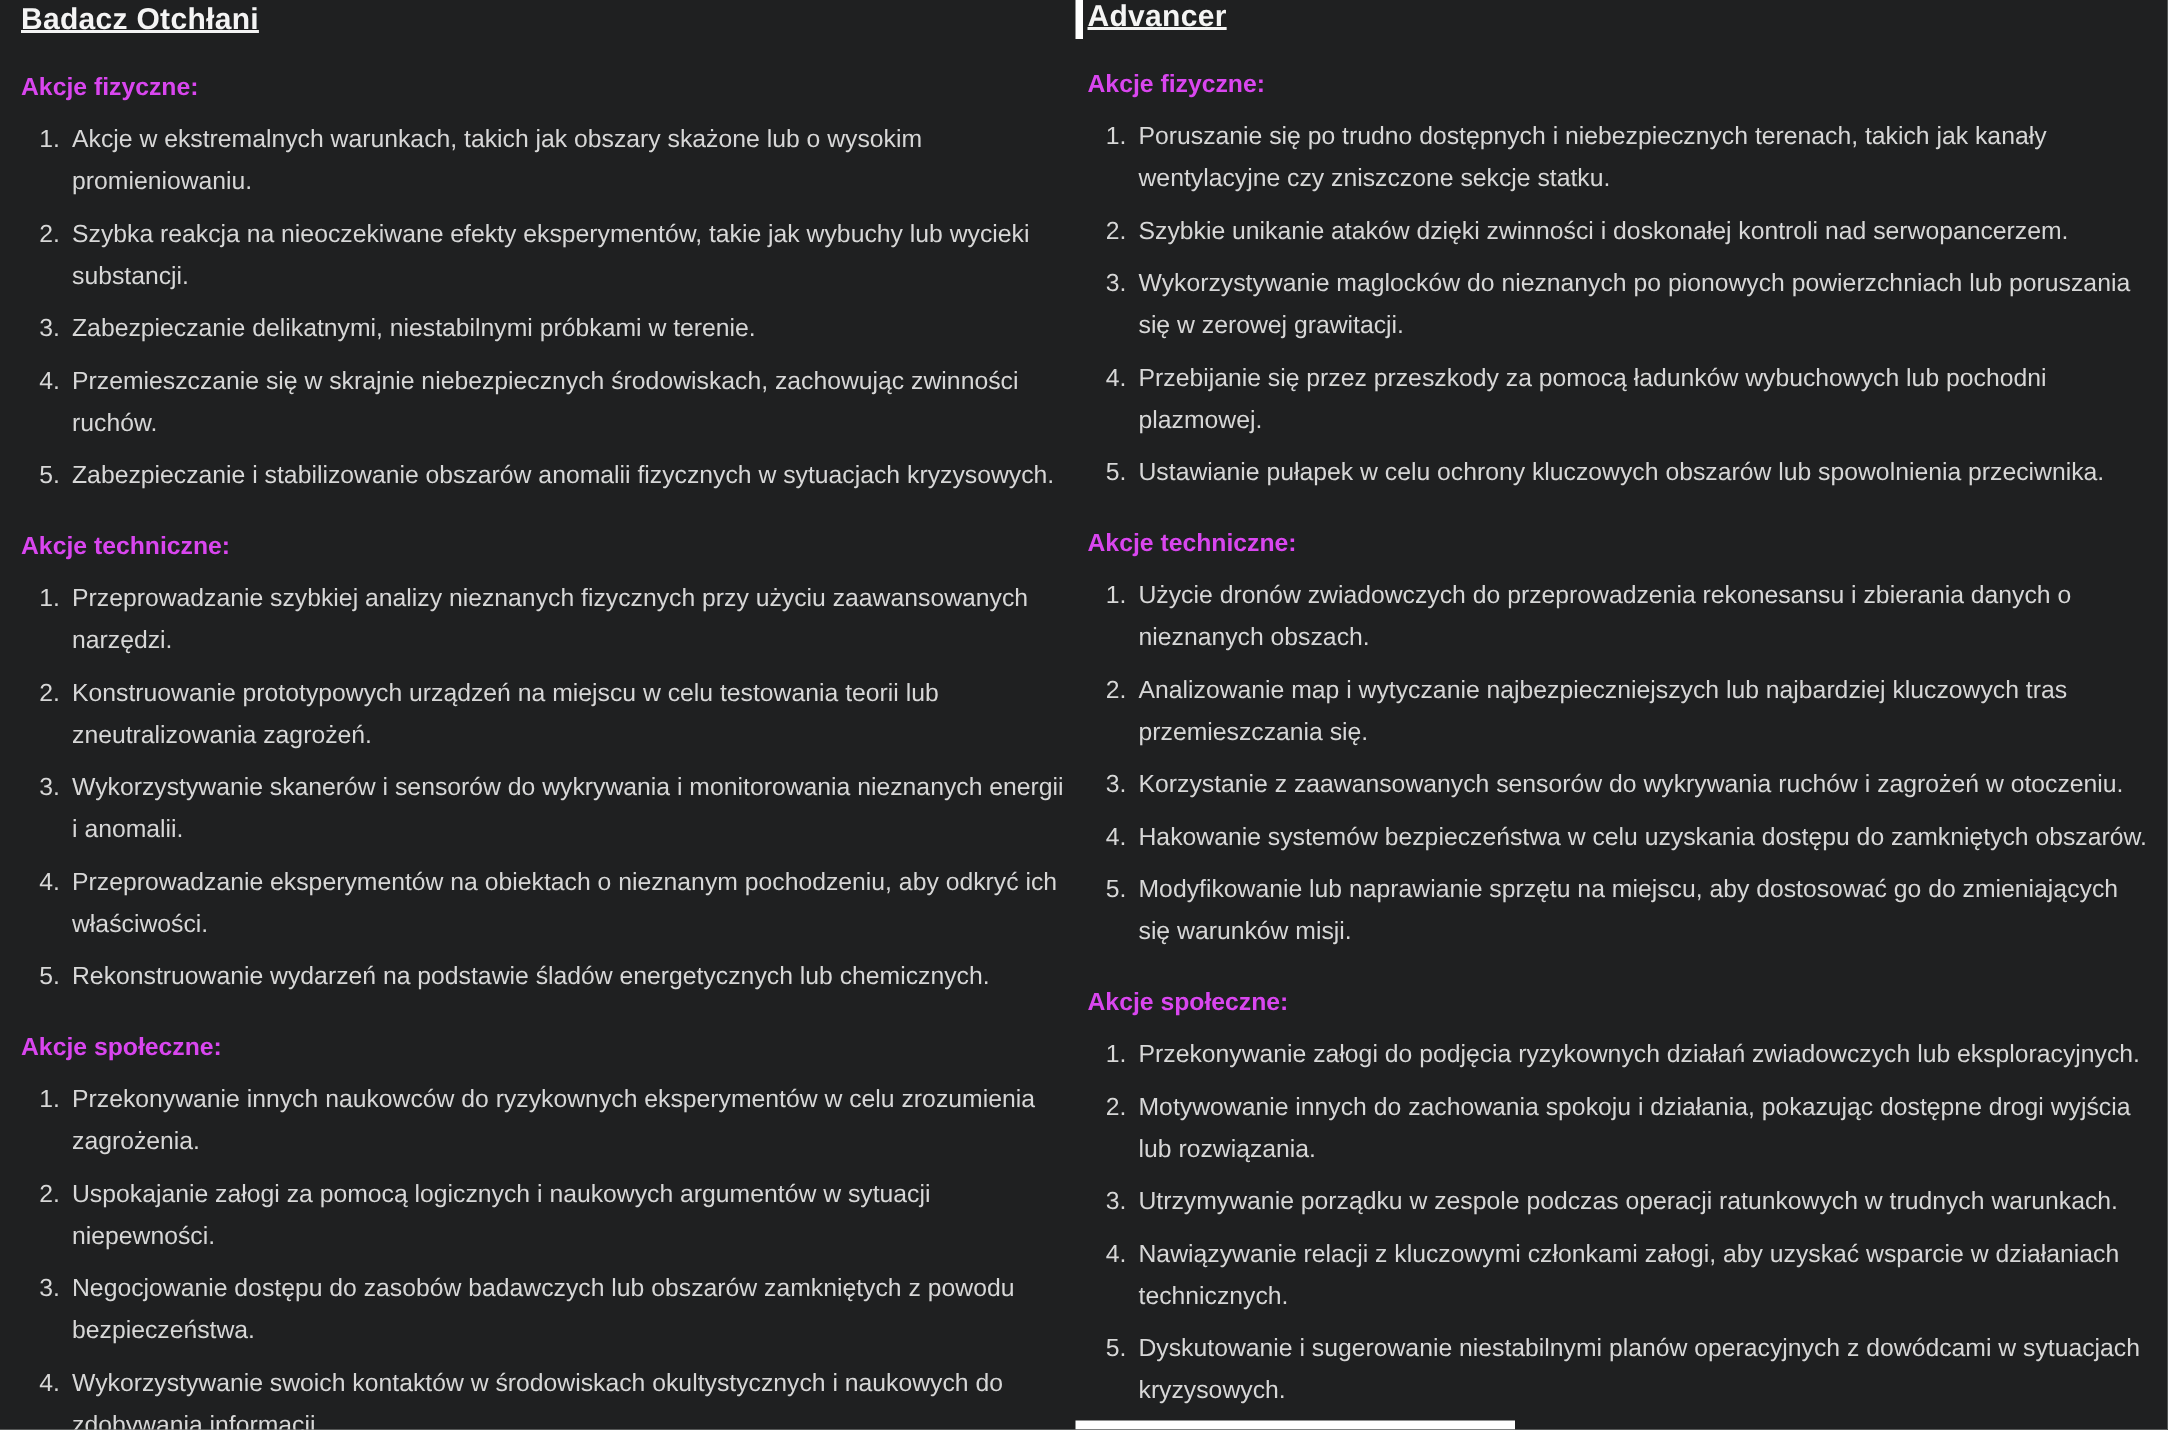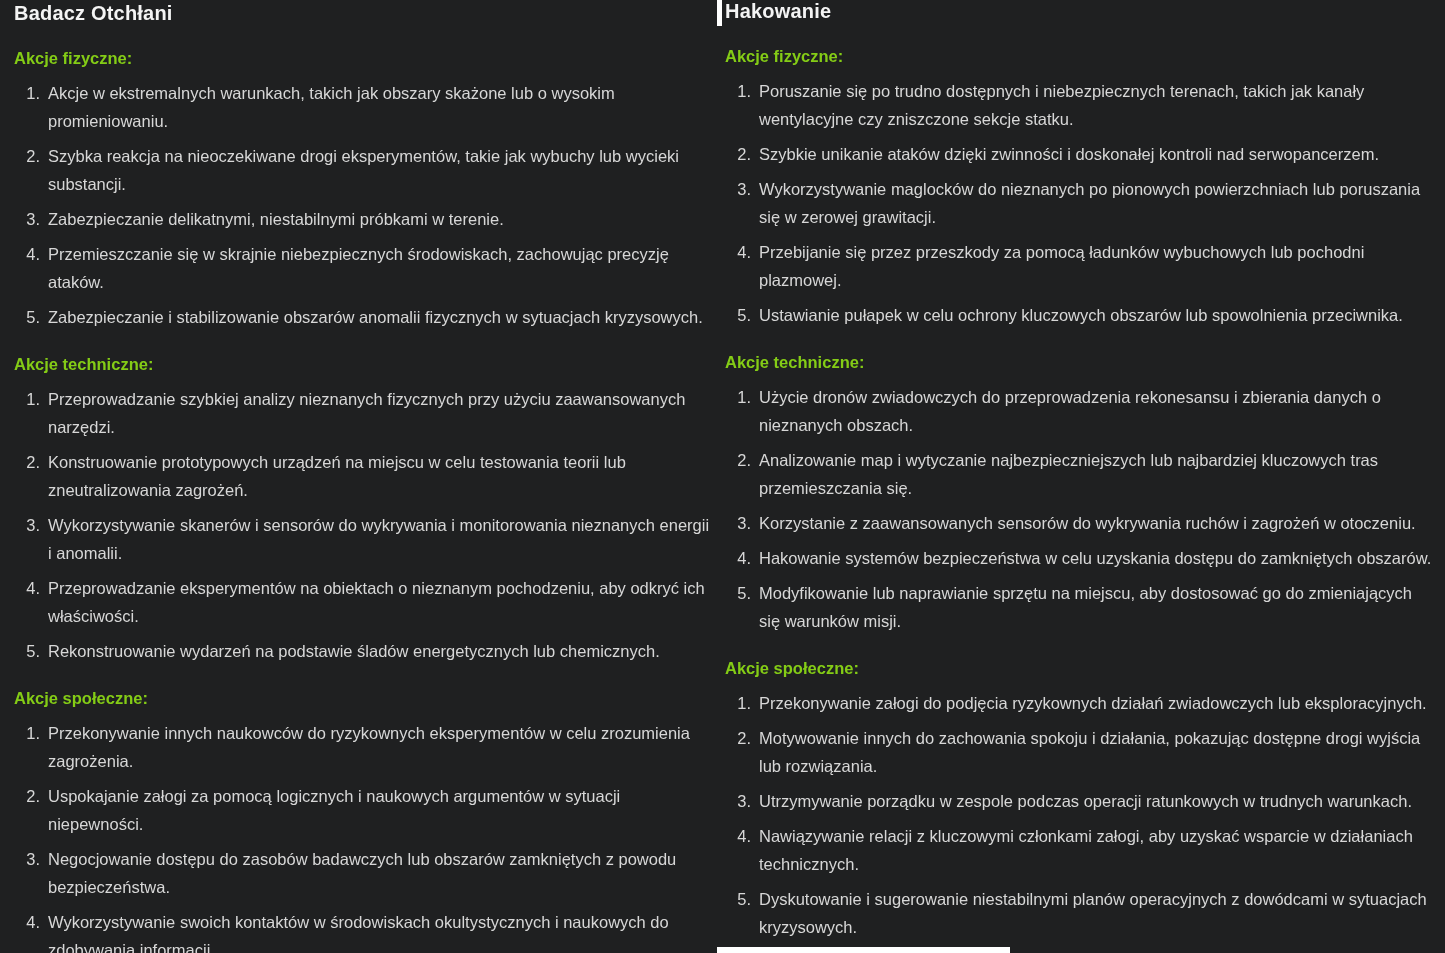--- a/index.html
+++ b/index.html
@@ -20,25 +20,26 @@
     top: 0;
   }
   .column-left  { left: 14px;  width: 698px; padding-top: 2px; }
   .column-right { left: 725px; width: 710px; padding-top: 0; }
   .col-title {
     font-size: 20px;
     font-weight: 700;
     color: #f4f4f4;
     letter-spacing: 0.2px;
     margin: 0 0 22px 0;
+    text-decoration: underline;
   }
   .section-heading {
     font-size: 16.5px;
     font-weight: 700;
-    color: #84cc16;
+    color: #d946ef;
     margin: 24px 0 11px 0;
   }
   ol.action-list {
     list-style: none;
     margin: 0;
     padding: 0;
   }
   ol.action-list li {
     display: flex;
     align-items: flex-start;
@@ -74,29 +75,29 @@
   <div class="column column-left">
       <h2 class="col-title">Badacz Otchłani</h2>
       <h3 class="section-heading">Akcje fizyczne:</h3>
       <ol class="action-list">
         <li>
           <span class="item-number">1.</span>
           <span class="item-text">Akcje w ekstremalnych warunkach, takich jak obszary skażone lub o wysokim promieniowaniu.</span>
         </li>
         <li>
           <span class="item-number">2.</span>
-          <span class="item-text">Szybka reakcja na nieoczekiwane drogi eksperymentów, takie jak wybuchy lub wycieki substancji.</span>
+          <span class="item-text">Szybka reakcja na nieoczekiwane efekty eksperymentów, takie jak wybuchy lub wycieki substancji.</span>
         </li>
         <li>
           <span class="item-number">3.</span>
           <span class="item-text">Zabezpieczanie delikatnymi, niestabilnymi próbkami w terenie.</span>
         </li>
         <li>
           <span class="item-number">4.</span>
-          <span class="item-text">Przemieszczanie się w skrajnie niebezpiecznych środowiskach, zachowując precyzję ataków.</span>
+          <span class="item-text">Przemieszczanie się w skrajnie niebezpiecznych środowiskach, zachowując zwinności ruchów.</span>
         </li>
         <li>
           <span class="item-number">5.</span>
           <span class="item-text">Zabezpieczanie i stabilizowanie obszarów anomalii fizycznych w sytuacjach kryzysowych.</span>
         </li>
       </ol>
       <h3 class="section-heading">Akcje techniczne:</h3>
       <ol class="action-list">
         <li>
           <span class="item-number">1.</span>
@@ -133,21 +134,21 @@
           <span class="item-number">3.</span>
           <span class="item-text">Negocjowanie dostępu do zasobów badawczych lub obszarów zamkniętych z powodu bezpieczeństwa.</span>
         </li>
         <li>
           <span class="item-number">4.</span>
           <span class="item-text">Wykorzystywanie swoich kontaktów w środowiskach okultystycznych i naukowych do zdobywania informacji.</span>
         </li>
       </ol>
     </div>
   <div class="column column-right">
-      <h2 class="col-title">Hakowanie</h2>
+      <h2 class="col-title">Advancer</h2>
       <h3 class="section-heading">Akcje fizyczne:</h3>
       <ol class="action-list">
         <li>
           <span class="item-number">1.</span>
           <span class="item-text">Poruszanie się po trudno dostępnych i niebezpiecznych terenach, takich jak kanały wentylacyjne czy zniszczone sekcje statku.</span>
         </li>
         <li>
           <span class="item-number">2.</span>
           <span class="item-text">Szybkie unikanie ataków dzięki zwinności i doskonałej kontroli nad serwopancerzem.</span>
         </li>

